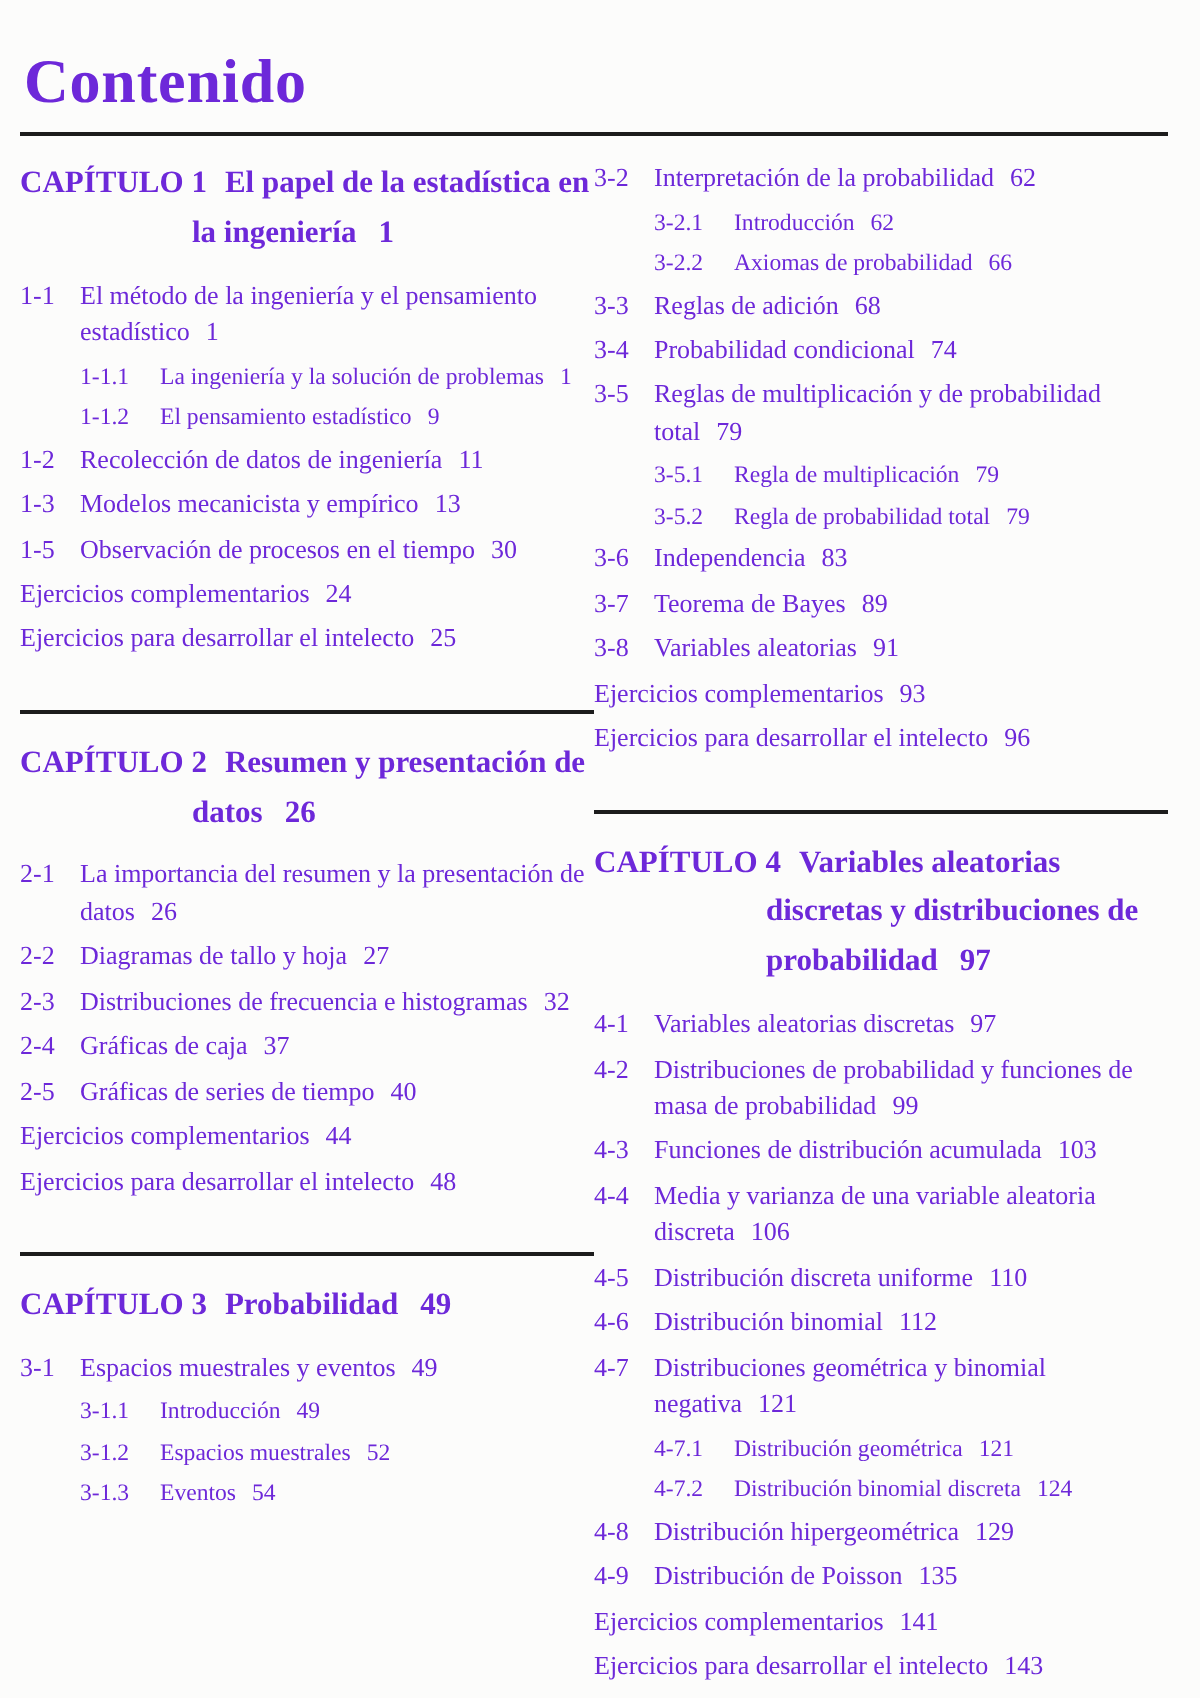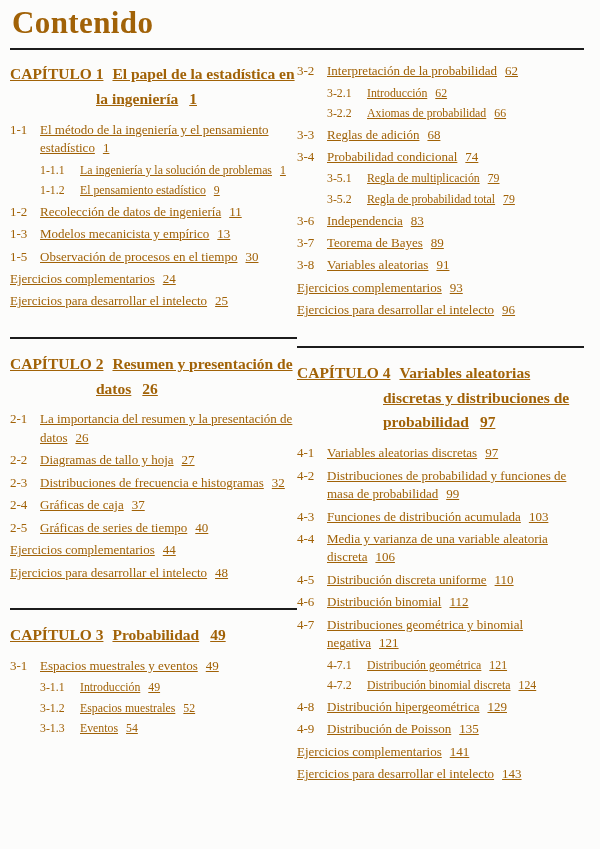--- a/index.html
+++ b/index.html
@@ -1,39 +1,38 @@
 <!DOCTYPE html>
 <html lang="es"><head>
 <meta charset="utf-8">
 <style>
   * { margin: 0; padding: 0; box-sizing: border-box; }
   html, body { background: #ffffff; }
   .page {
     width: 600px;
     height: 849px;
     background: #fcfcfb;
-    color: #a16207;
+    color: #6d28d9;
     font-family: "Liberation Serif", "DejaVu Serif", serif;
-    padding: 6px 16px 0 10px;
+    padding: 24px 16px 0 10px;
     overflow: hidden;
   }
   .title {
     font-size: 31px;
     font-weight: bold;
     letter-spacing: 0.4px;
     margin: 0 0 8px 2px;
     line-height: 1.1;
   }
   .title-rule {
     height: 2px;
     background: #1c1c1c;
   }
   .cols {
     display: flex;
-    text-decoration: underline;
   }
   .col {
     flex: 1 1 0;
     min-width: 0;
     padding-top: 12px;
   }
   .section + .section {
     margin-top: 26px;
     border-top: 2px solid #1c1c1c;
     padding-top: 13px;
@@ -104,20 +103,21 @@
           <p class="entry lvl-1"><span class="num">3-1.3</span><span class="txt">Eventos</span><span class="pg">54</span></p>
         </section>
       </div>
       <div class="col">
         <section class="section">
           <p class="entry lvl-0"><span class="num">3-2</span><span class="txt">Interpretación de la probabilidad</span><span class="pg">62</span></p>
           <p class="entry lvl-1"><span class="num">3-2.1</span><span class="txt">Introducción</span><span class="pg">62</span></p>
           <p class="entry lvl-1"><span class="num">3-2.2</span><span class="txt">Axiomas de probabilidad</span><span class="pg">66</span></p>
           <p class="entry lvl-0"><span class="num">3-3</span><span class="txt">Reglas de adición</span><span class="pg">68</span></p>
           <p class="entry lvl-0"><span class="num">3-4</span><span class="txt">Probabilidad condicional</span><span class="pg">74</span></p>
+          <p class="entry lvl-0"><span class="num">3-5</span><span class="txt">Reglas de multiplicación y de probabilidad total</span><span class="pg">79</span></p>
           <p class="entry lvl-1"><span class="num">3-5.1</span><span class="txt">Regla de multiplicación</span><span class="pg">79</span></p>
           <p class="entry lvl-1"><span class="num">3-5.2</span><span class="txt">Regla de probabilidad total</span><span class="pg">79</span></p>
           <p class="entry lvl-0"><span class="num">3-6</span><span class="txt">Independencia</span><span class="pg">83</span></p>
           <p class="entry lvl-0"><span class="num">3-7</span><span class="txt">Teorema de Bayes</span><span class="pg">89</span></p>
           <p class="entry lvl-0"><span class="num">3-8</span><span class="txt">Variables aleatorias</span><span class="pg">91</span></p>
           <p class="entry lvl-ex"><span class="txt">Ejercicios complementarios</span><span class="pg">93</span></p>
           <p class="entry lvl-ex"><span class="txt">Ejercicios para desarrollar el intelecto</span><span class="pg">96</span></p>
         </section>
         <section class="section">
           <p class="chapter-heading"><span class="ch-label">CAPÍTULO 4</span><span class="ch-title">Variables aleatorias discretas y distribuciones de probabilidad</span><span class="ch-page">97</span></p>

